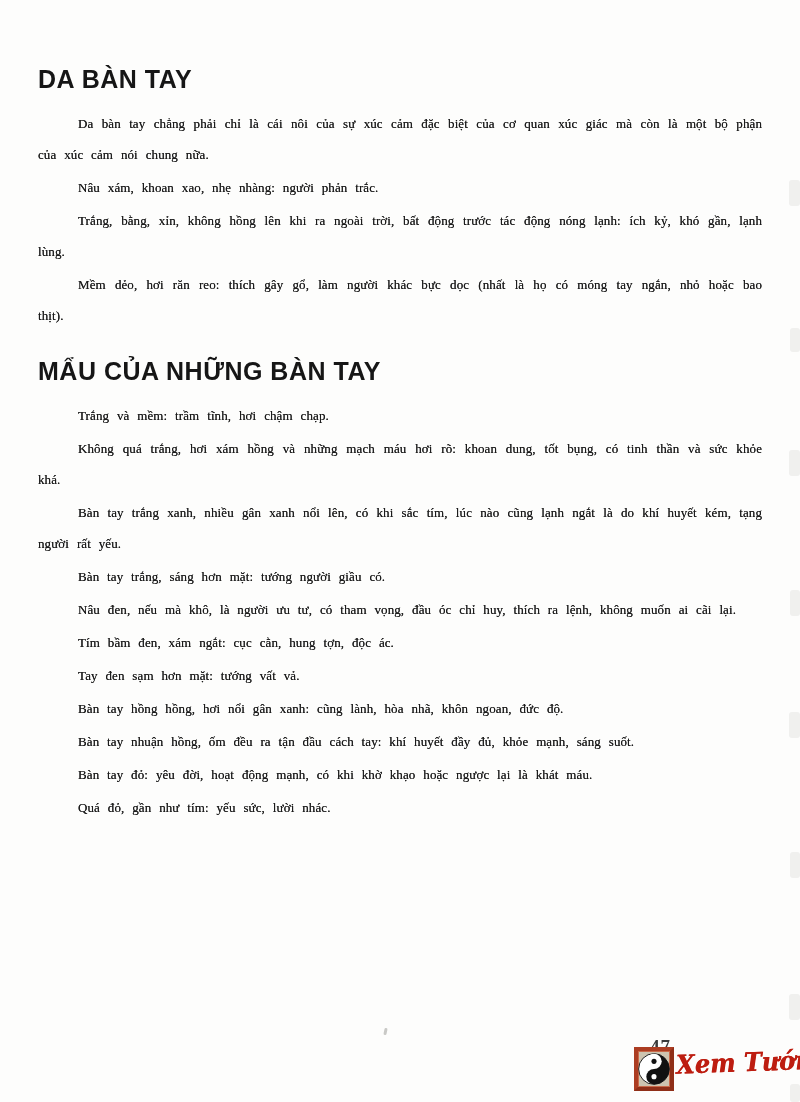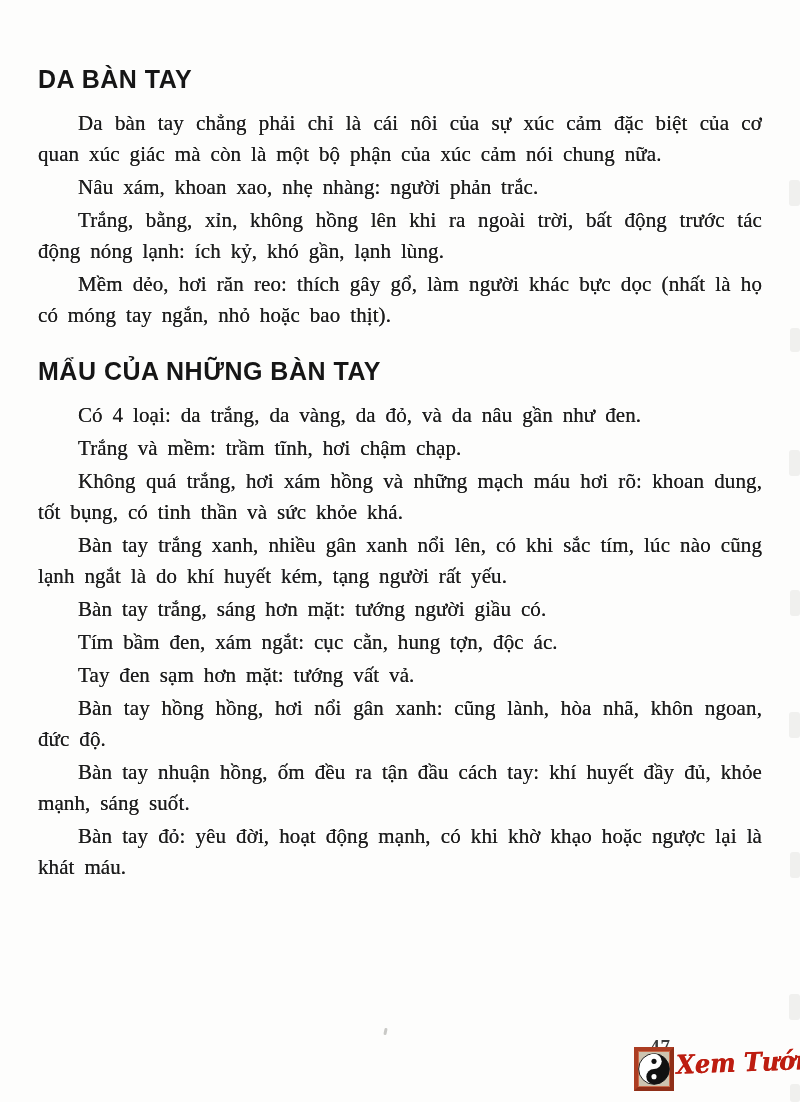--- a/index.html
+++ b/index.html
@@ -27,21 +27,21 @@
     letter-spacing: 0.5px;
     color: #161616;
     transform: scaleY(1.05);
     transform-origin: left top;
     margin: 0 0 15px 0;
   }
   h1.section-heading.second {
     margin-top: 25px;
   }
   p.body-par {
-    font-size: 21px;
+    font-size: 13px;
     line-height: 31px;
     text-align: justify;
     text-indent: 40px;
     word-spacing: 4.5px;
     letter-spacing: 0.1px;
     margin: 0 0 2px 0;
     text-shadow: 0 0 0.6px rgba(20,20,20,0.85);
   }
   
   .artifact {
@@ -110,30 +110,31 @@
 
   <h1 class="section-heading">DA BÀN TAY</h1>
 
   <p class="body-par">Da bàn tay chẳng phải chỉ là cái nôi của sự xúc cảm đặc biệt của cơ quan xúc giác mà còn là một bộ phận của xúc cảm nói chung nữa.</p>
   <p class="body-par">Nâu xám, khoan xao, nhẹ nhàng: người phản trắc.</p>
   <p class="body-par">Trắng, bằng, xỉn, không hồng lên khi ra ngoài trời, bất động trước tác động nóng lạnh: ích kỷ, khó gần, lạnh lùng.</p>
   <p class="body-par">Mềm dẻo, hơi răn reo: thích gây gổ, làm người khác bực dọc (nhất là họ có móng tay ngắn, nhỏ hoặc bao thịt).</p>
 
   <h1 class="section-heading second">MẨU CỦA NHỮNG BÀN TAY</h1>
 
-  <p class="body-par">Có 4 loại: da trắng, da vàng, da đỏ, và da nâu gần như đen.</p>
   <p class="body-par">Trắng và mềm: trầm tĩnh, hơi chậm chạp.</p>
   <p class="body-par">Không quá trắng, hơi xám hồng và những mạch máu hơi rõ: khoan dung, tốt bụng, có tinh thần và sức khỏe khá.</p>
   <p class="body-par">Bàn tay trắng xanh, nhiều gân xanh nổi lên, có khi sắc tím, lúc nào cũng lạnh ngắt là do khí huyết kém, tạng người rất yếu.</p>
   <p class="body-par">Bàn tay trắng, sáng hơn mặt: tướng người giầu có.</p>
+  <p class="body-par">Nâu đen, nếu mà khô, là người ưu tư, có tham vọng, đầu óc chỉ huy, thích ra lệnh, không muốn ai cãi lại.</p>
   <p class="body-par">Tím bầm đen, xám ngắt: cục cằn, hung tợn, độc ác.</p>
   <p class="body-par">Tay đen sạm hơn mặt: tướng vất vả.</p>
   <p class="body-par">Bàn tay hồng hồng, hơi nổi gân xanh: cũng lành, hòa nhã, khôn ngoan, đức độ.</p>
   <p class="body-par">Bàn tay nhuận hồng, ốm đều ra tận đầu cách tay: khí huyết đầy đủ, khỏe mạnh, sáng suốt.</p>
   <p class="body-par">Bàn tay đỏ: yêu đời, hoạt động mạnh, có khi khờ khạo hoặc ngược lại là khát máu.</p>
+  <p class="body-par">Quá đỏ, gần như tím: yếu sức, lười nhác.</p>
 
 </div>
 
 <div class="artifact" style="left:789px; top:180px;  width:11px; height:26px;"></div>
 <div class="artifact" style="left:790px; top:328px;  width:10px; height:24px;"></div>
 <div class="artifact" style="left:789px; top:450px;  width:11px; height:26px;"></div>
 <div class="artifact" style="left:790px; top:590px;  width:10px; height:26px;"></div>
 <div class="artifact" style="left:789px; top:712px;  width:11px; height:26px;"></div>
 <div class="artifact" style="left:790px; top:852px;  width:10px; height:26px;"></div>
 <div class="artifact" style="left:789px; top:994px;  width:11px; height:26px;"></div>

